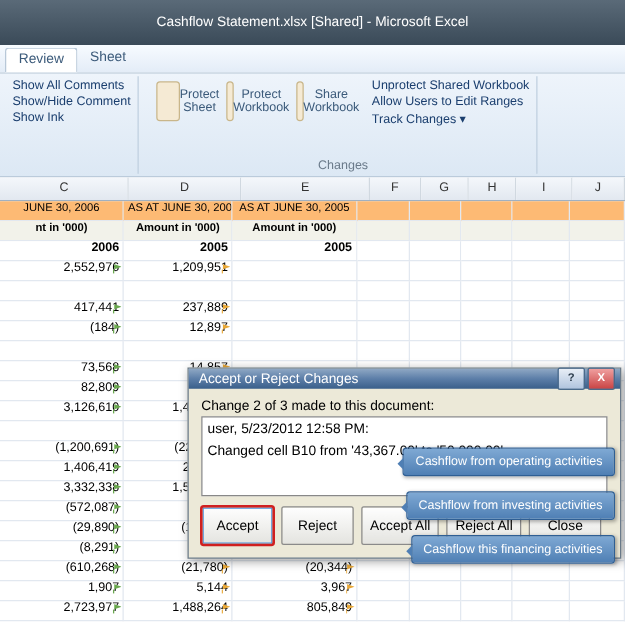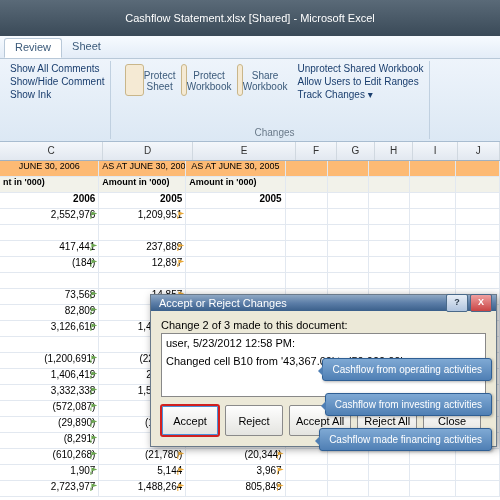--- a/index.html
+++ b/index.html
@@ -17,21 +17,21 @@
 .bigbtn span{font-size:10px;color:#3b5a7a;text-align:center;line-height:11px}
 .glabel{text-align:center;font-size:10px;color:#6a7a8a;padding:1px 0}
 .sheetarea{position:relative;height:380px;overflow:hidden;background:#fff}
 .colheads{display:flex;height:18px;border-bottom:1px solid #a0b0c0;margin-left:0}
 .ch{border-right:1px solid #d0d8e0;background:linear-gradient(#f4f7fb,#e2e8f0);text-align:center;font-size:10px;line-height:18px;color:#333;font-weight:normal}
 .c-c{width:104px}.c-d{width:90px}.c-e{width:104px}.c-f{width:40px}.c-g{width:38px}.c-h{width:38px}.c-i{width:44px}.c-j{width:42px}
 .brow{display:flex;height:16px;font-size:10px}
 .cell{border-right:1px solid #e2e8f0;border-bottom:1px solid #e2e8f0;padding:0 3px;text-align:right;position:relative;white-space:nowrap;overflow:hidden}
 .cell.l{text-align:left}
 .hdr .cell{background:#fdba74;font-size:9px;text-align:center}
-.sub .cell{background:#f2f2ea;font-weight:bold;font-size:9px}
+.sub .cell{background:#f2f2ea;font-weight:bold;text-align:center;font-size:9px}
 .yr .cell{background:#fff;font-weight:bold;text-align:right}
 .flag{position:absolute;right:1px;top:2px;width:7px;height:8px;background:#e8a838;clip-path:polygon(0 0,100% 30%,0 60%,0 100%,15% 100%,15% 0)}
 .flag.g{background:#6aa84f}
 .dialog{position:absolute;left:150px;top:152px;width:345px;background:#ece9d8;border:1px solid #6a7a8a;box-shadow:2px 2px 8px rgba(0,0,0,.4)}
 .dlg-title{height:16px;background:linear-gradient(#8fa8c4,#5c7ea8 50%,#3a5f8a);color:#fff;display:flex;align-items:center;justify-content:space-between;padding:0 4px 0 8px;font-size:11px}
 .dlg-ctrl{display:flex;gap:2px}
 .dlg-ctrl div{width:20px;height:16px;background:linear-gradient(#e8eef6,#b0c4de);border:1px solid #4a6a8a;border-radius:2px;text-align:center;font-size:9px;line-height:14px;color:#2a3a4a;font-weight:bold;cursor:pointer}
 .dlg-ctrl .cx{background:linear-gradient(#f0a0a0,#c94444);color:#fff}
 .dlg-body{padding:8px 10px 10px}
 .dlg-line{font-size:11px;color:#000;margin-bottom:2px}
@@ -335,14 +335,14 @@
         <button class="dbtn">Reject</button>
         <button class="dbtn">Accept All</button>
         <button class="dbtn">Reject All</button>
         <button class="dbtn">Close</button>
       </div>
     </div>
   </div>
 
   <div class="callout" style="top:216px">Cashflow from operating activities</div>
   <div class="callout" style="top:251px">Cashflow from investing activities</div>
-  <div class="callout" style="top:286px">Cashflow made financing activities</div>
+  <div class="callout" style="top:286px">Cashflow this financing activities</div>
 </div>
 
 </body></html>

